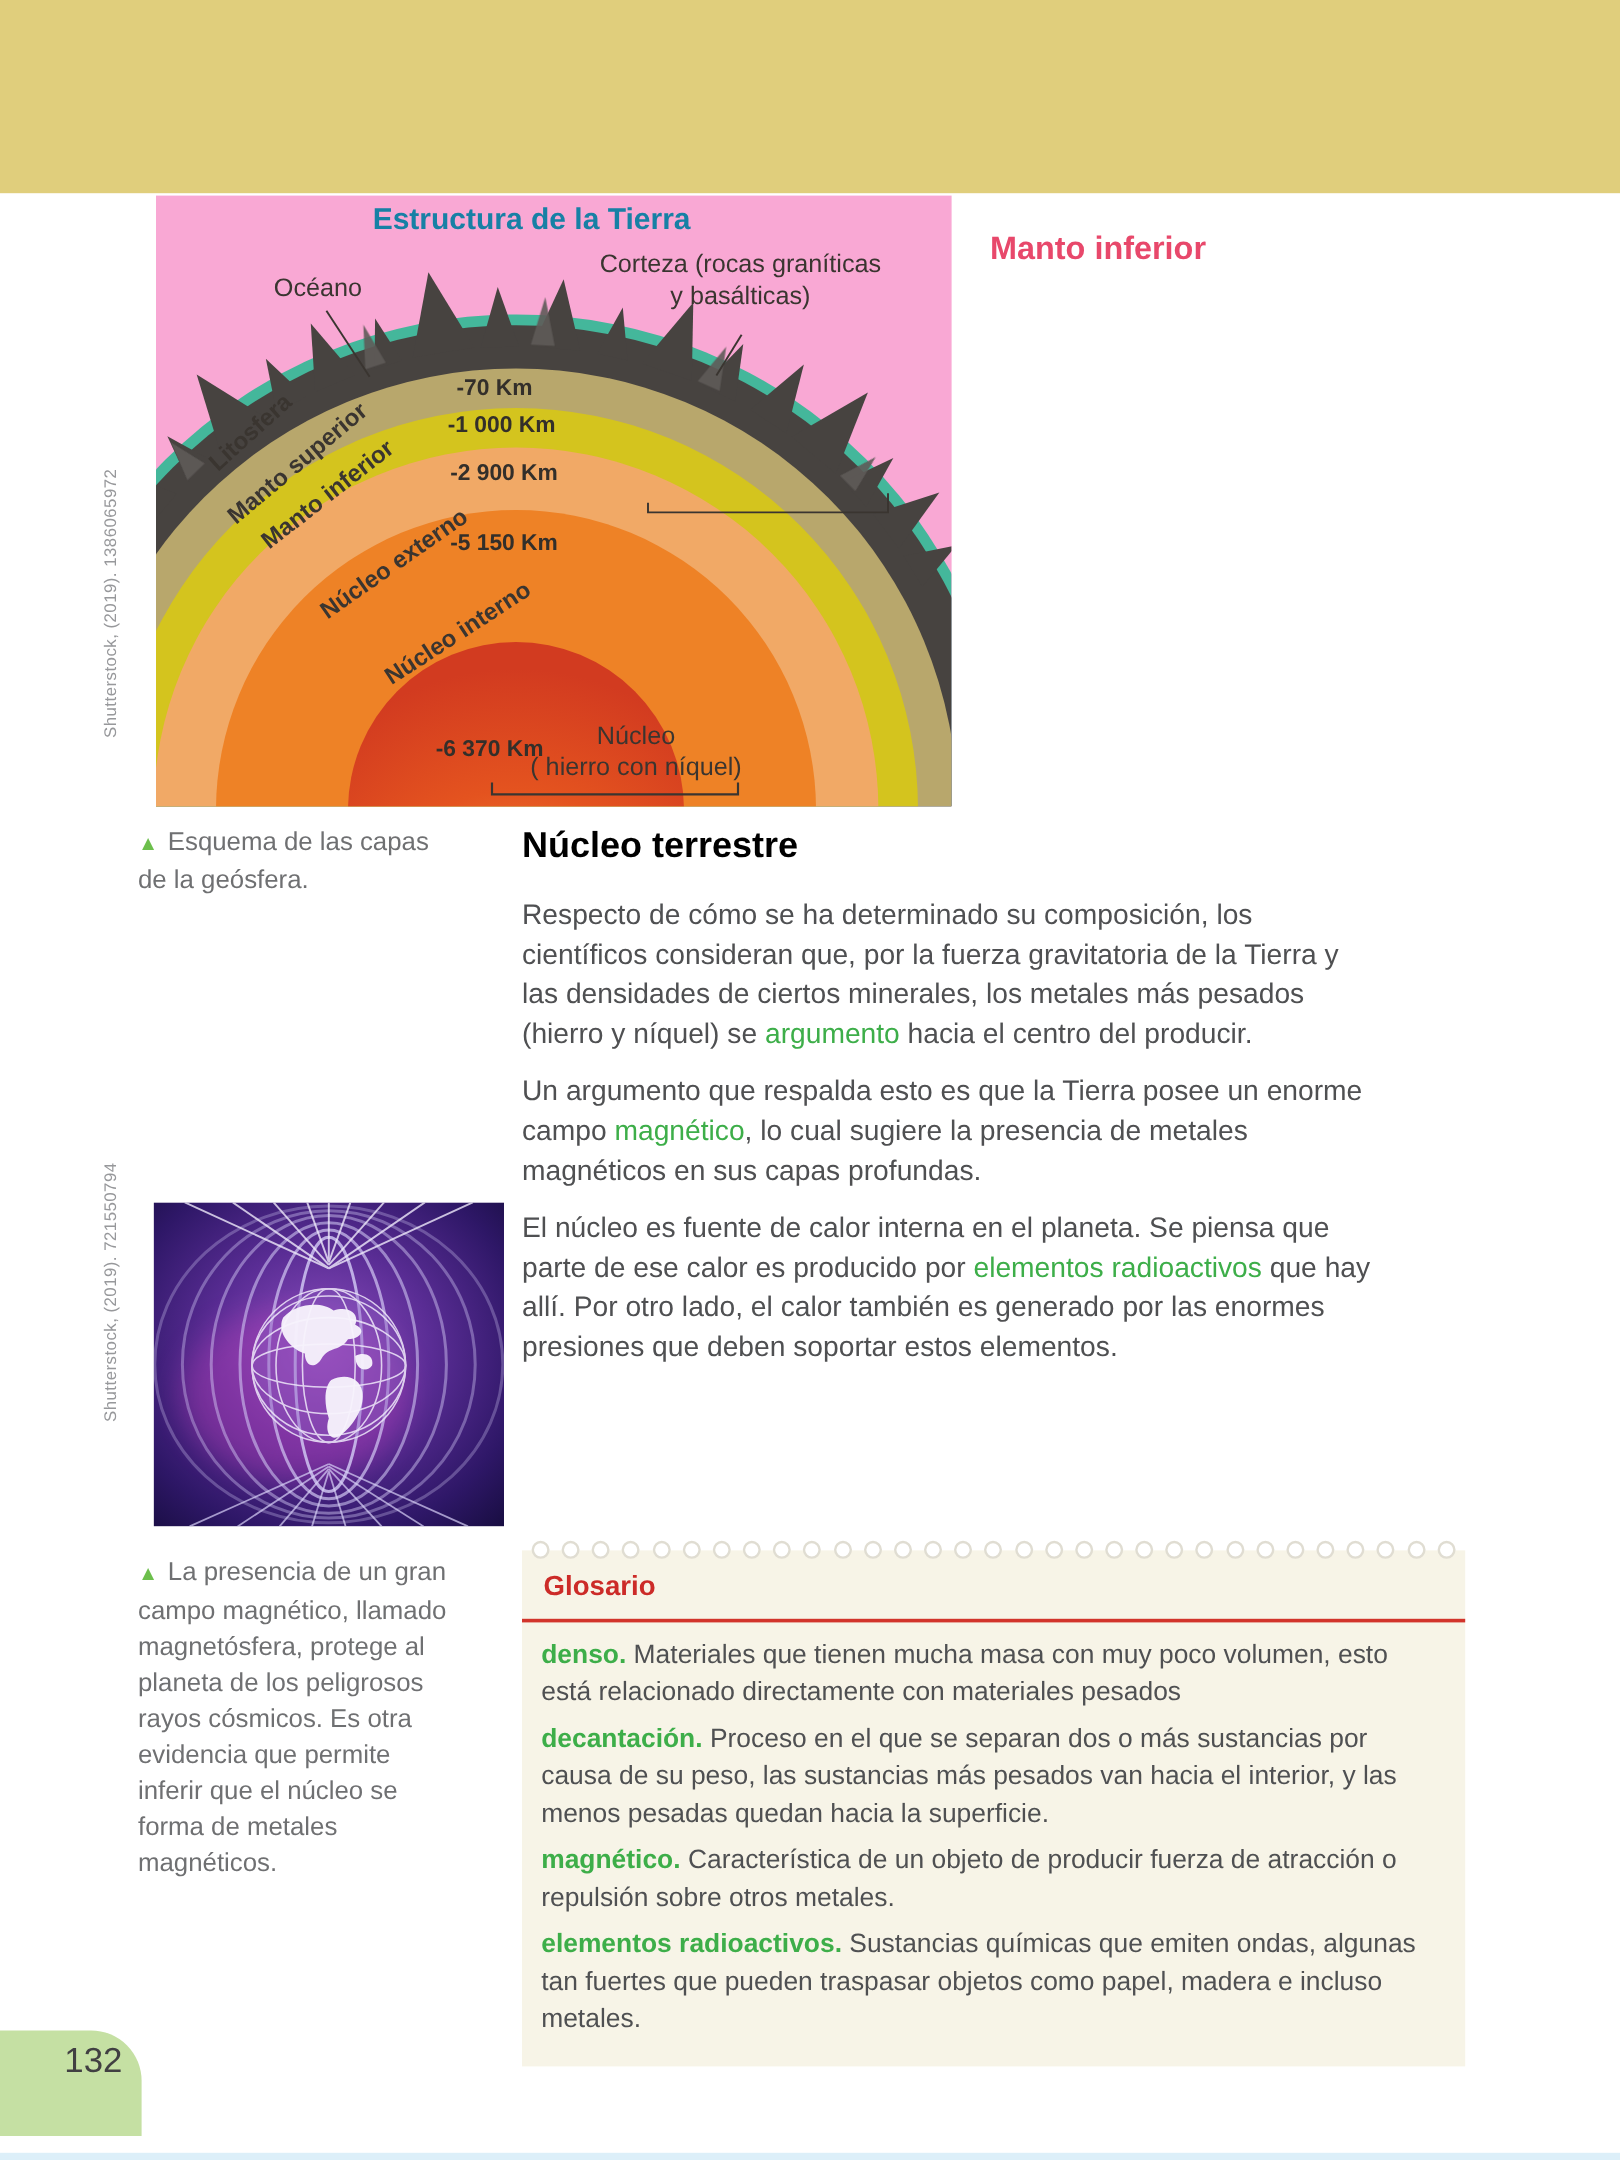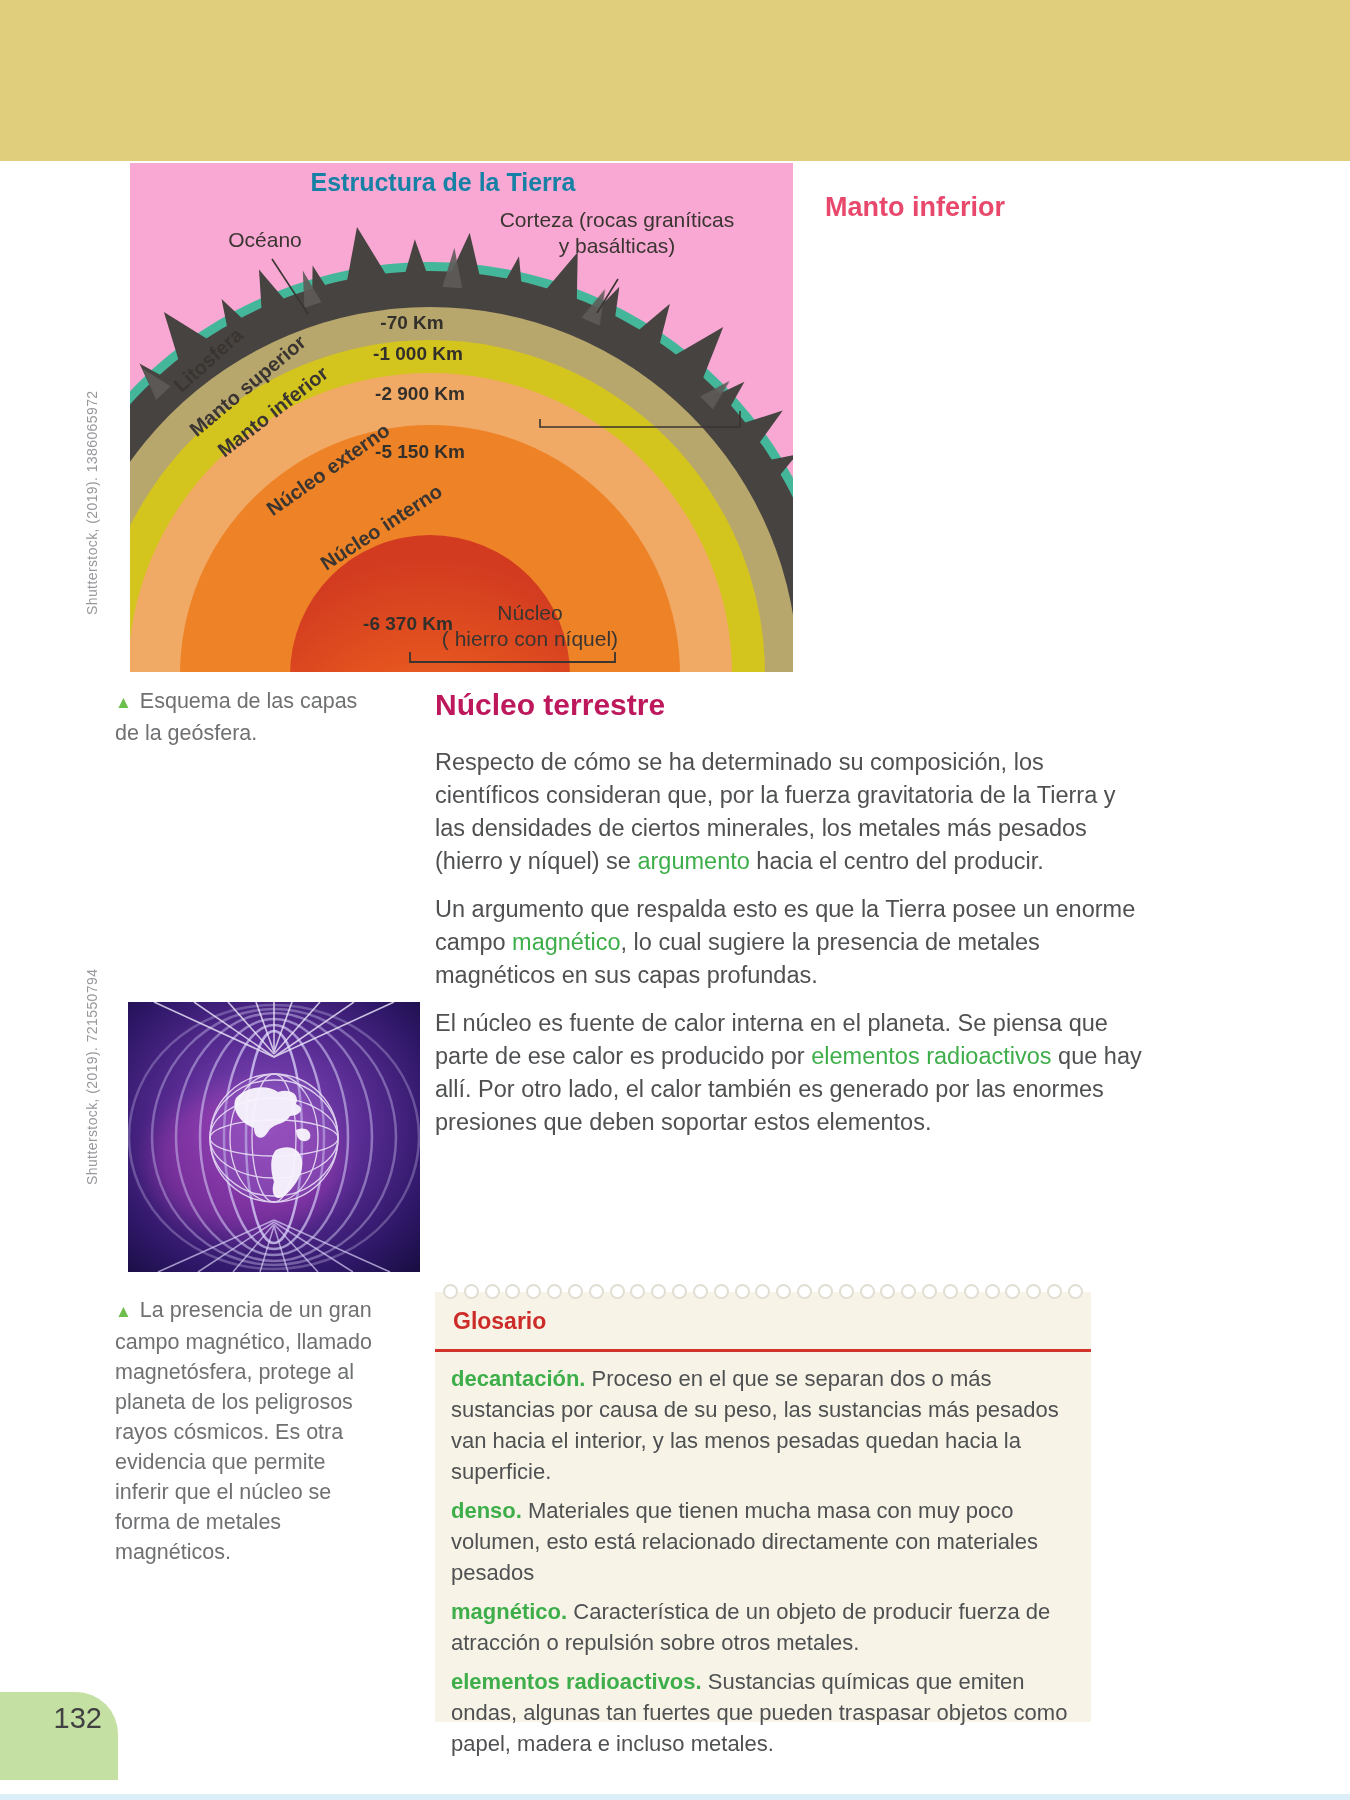--- a/index.html
+++ b/index.html
@@ -25,28 +25,28 @@
   }
   
   .caption{font-size:21.5px;line-height:30px;color:#6F7072;}
   .caption .marker{color:#6CBF4C;font-size:17px;margin-right:8px;}
   
   #right-col{left:825px;top:192px;width:310px;}
   #right-col h2{margin:0 0 12px 0;font-size:27px;font-weight:bold;color:#E8486B;}
   #right-col p{margin:0 0 18px 0;font-size:23.5px;line-height:37px;color:#4F5052;}
   
   #main-col{left:435px;top:688px;width:712px;}
-  #main-col h2{margin:0 0 24px 0;font-size:30px;font-weight:bold;color:#be185d;}
+  #main-col h2{margin:0 0 24px 0;font-size:30px;font-weight:bold;color:#000000;}
   #main-col p{margin:0 0 15px 0;font-size:23.5px;line-height:33px;color:#4F5052;}
   .kw{color:#3DAE49;}
   
   #magnet-fig{left:128px;top:1002px;width:292px;height:270px;}
   
   #glossary{
-    left:435px;top:1292px;width:656px;height:430px;background:#F7F4E7;
+    left:435px;top:1292px;width:786px;height:430px;background:#F7F4E7;
     box-sizing:border-box;padding:16px 20px 0 16px;
   }
   #glossary .scallops{
     position:absolute;top:-8px;left:8px;right:8px;height:16px;
     display:flex;justify-content:space-between;
   }
   #glossary .scallops i{
     width:15px;height:15px;border-radius:50%;background:#ffffff;
     border:2px solid #E0DDD2;box-sizing:border-box;flex:0 0 auto;
   }
@@ -259,22 +259,22 @@
       <i></i>
       <i></i>
       <i></i>
       <i></i>
       <i></i>
       <i></i>
   </div>
   <h3>Glosario</h3>
   <div class="rule"></div>
   <div class="entries">
+    <p><span class="term">denso.</span><span> Materiales que tienen mucha masa con muy poco volumen, esto está relacionado directamente con materiales pesados</span></p>
     <p><span class="term">decantación.</span><span> Proceso en el que se separan dos o más sustancias por causa de su peso, las sustancias más pesados van hacia el interior, y las menos pesadas quedan hacia la superficie.</span></p>
-    <p><span class="term">denso.</span><span> Materiales que tienen mucha masa con muy poco volumen, esto está relacionado directamente con materiales pesados</span></p>
     <p><span class="term">magnético.</span><span> Característica de un objeto de producir fuerza de atracción o repulsión sobre otros metales.</span></p>
     <p><span class="term">elementos radioactivos.</span><span> Sustancias químicas que emiten ondas, algunas tan fuertes que pueden traspasar objetos como papel, madera e incluso metales.</span></p>
   </div>
 </div>
 
 <div class="abs" id="pagenum-box">
   <span>132</span>
 </div>
 
 <div class="abs" id="bottom-strip"></div>

